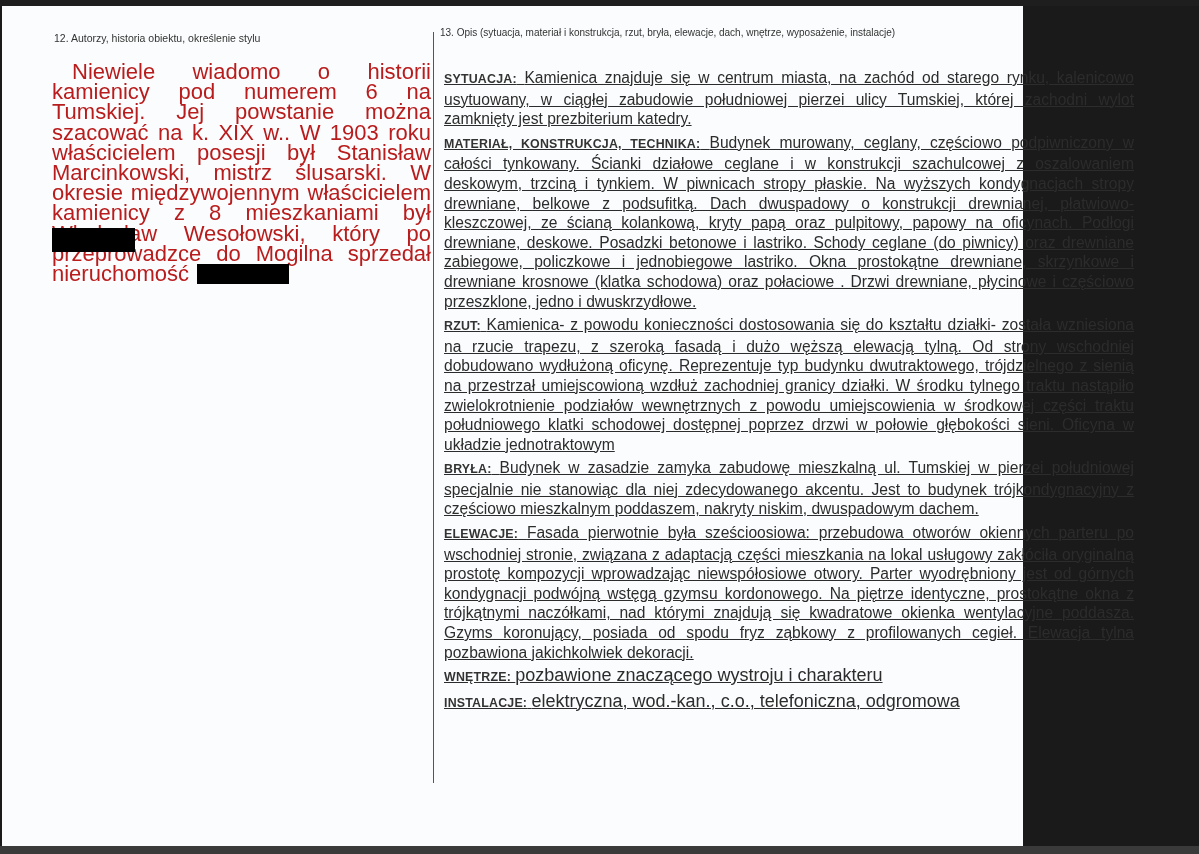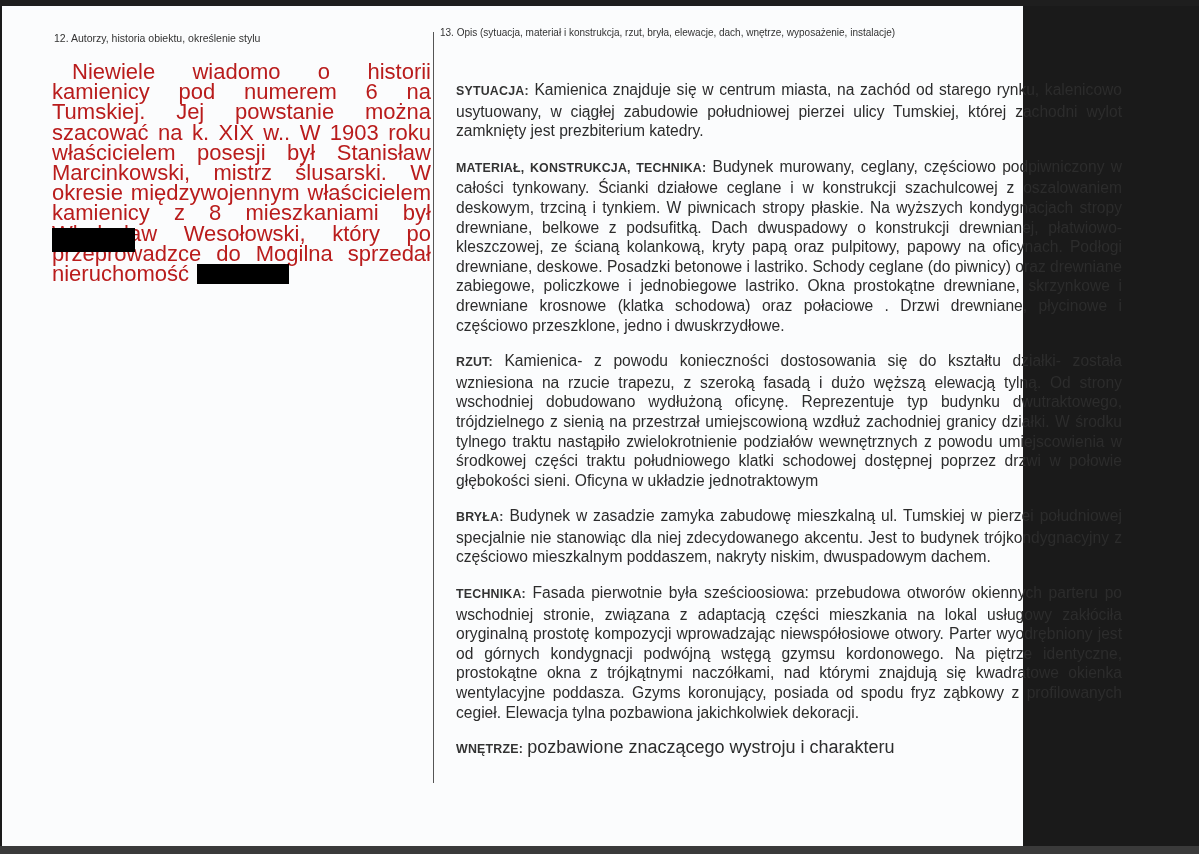--- a/index.html
+++ b/index.html
@@ -39,21 +39,21 @@
     display: inline-block; background: #000; vertical-align: -3px;
   }
   .redact-1 { width: 92px; height: 20px; margin-left: 8px; }
   .redact-2 { position: absolute; left: 50px; top: 222px; width: 83px; height: 24px; background:#000; }
 
   .desc {
     position: absolute; left: 6px; top: 58px; width: 698px;
     font-family: "Liberation Sans", sans-serif;
     font-size: 15.6px; line-height: 19.6px; color: #2c2c2c;
   }
-  .desc p { margin: 16px; text-align: justify; }
+  .desc p { margin: 4px; text-align: justify; text-decoration: underline; }
   .desc .lbl {
     font-weight: bold; font-size: 12.4px; letter-spacing: 0.2px; color: #333;
   }
   .desc .small { font-size: 18px; }
   .edge-top { position:absolute; left:0; top:0; width:1199px; height:6px; background:#1e1e1e; }
   .edge-bottom { position:absolute; left:0; bottom:0; width:1199px; height:8px; background:#3a3a3a; }
   .bottom-line { position:absolute; left:560px; top:842px; width:637px; height:1px; background:#9a9a9a; }
 </style>
 </head>
 <body>
@@ -87,26 +87,30 @@
       </p>
       <p>
         <span class="lbl">RZUT:</span>
         <span>Kamienica- z powodu konieczności dostosowania się do kształtu działki- została wzniesiona na rzucie trapezu, z szeroką fasadą i dużo węższą elewacją tylną. Od strony wschodniej dobudowano wydłużoną oficynę. Reprezentuje typ budynku dwutraktowego, trójdzielnego z sienią na przestrzał umiejscowioną wzdłuż zachodniej granicy działki. W środku tylnego traktu nastąpiło zwielokrotnienie podziałów wewnętrznych z powodu umiejscowienia w środkowej części traktu południowego klatki schodowej dostępnej poprzez drzwi w połowie głębokości sieni. Oficyna w układzie jednotraktowym</span>
       </p>
       <p>
         <span class="lbl">BRYŁA:</span>
         <span>Budynek w zasadzie zamyka zabudowę mieszkalną ul. Tumskiej w pierzei południowej specjalnie nie stanowiąc dla niej zdecydowanego akcentu. Jest to budynek trójkondygnacyjny z częściowo mieszkalnym poddaszem, nakryty niskim, dwuspadowym dachem.</span>
       </p>
       <p>
-        <span class="lbl">TECHNIKA:</span>
+        <span class="lbl">ELEWACJE:</span>
         <span>Fasada pierwotnie była sześcioosiowa: przebudowa otworów okiennych parteru po wschodniej stronie, związana z adaptacją części mieszkania na lokal usługowy zakłóciła oryginalną prostotę kompozycji wprowadzając niewspółosiowe otwory. Parter wyodrębniony jest od górnych kondygnacji podwójną wstęgą gzymsu kordonowego. Na piętrze identyczne, prostokątne okna z trójkątnymi naczółkami, nad którymi znajdują się kwadratowe okienka wentylacyjne poddasza. Gzyms koronujący, posiada od spodu fryz ząbkowy z profilowanych cegieł. Elewacja tylna pozbawiona jakichkolwiek dekoracji.</span>
       </p>
       <p>
         <span class="lbl">WNĘTRZE:</span>
         <span class="small">pozbawione znaczącego wystroju i charakteru</span>
+      </p>
+      <p>
+        <span class="lbl">INSTALACJE:</span>
+        <span class="small">elektryczna, wod.-kan., c.o., telefoniczna, odgromowa</span>
       </p>
     </div>
   </div>
 
   <div class="bottom-line"></div>
 </div>
 
 <div class="edge-bottom"></div>
 
 </body></html>

